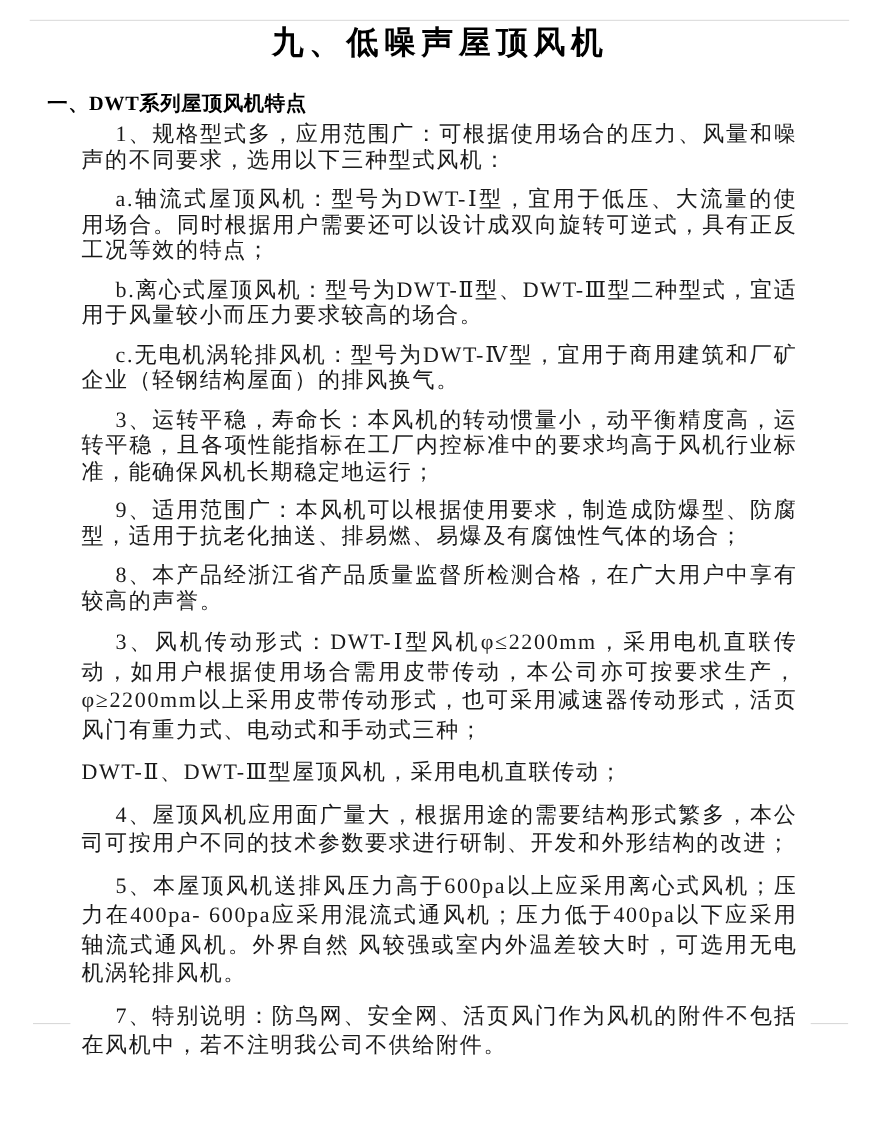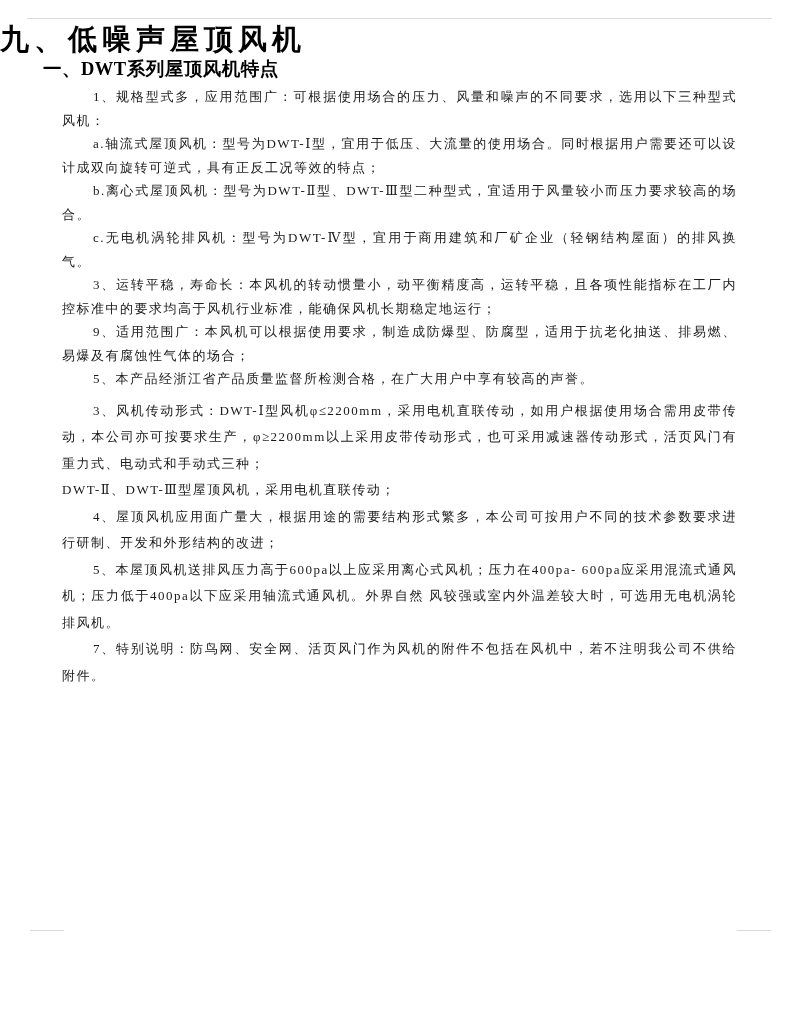--- a/index.html
+++ b/index.html
@@ -17,42 +17,43 @@
     background:#dcdcdc;
   }
   .break-mark{
     position:absolute;top:930px;width:34px;height:1px;background:#d9d9d9;
   }
   .break-mark.left{left:30px;}
   .break-mark.right{left:737px;}
   .doc-title{
     padding-top:21px;
     margin:0;
+    text-align:center;
     font-size:29px;
     line-height:36px;
     font-weight:bold;
     letter-spacing:5px;
     color:#000;
   }
   .content{
     padding:0 63px 0 62px;
   }
   h2.sec-heading{
     margin:0 0 0 -19px;
     font-size:18.5px;
     line-height:25px;
     font-weight:bold;
     letter-spacing:0.5px;
     color:#000;
   }
-  h2.sec1{}
+  h2.sec1{margin-top:26px;}
   h2.sec2{margin-top:8px;}
   .sec p{
-    margin:0;
-    font-size:13px;
+    margin:12px;
+    font-size:20px;
     letter-spacing:1.5px;
     text-align:justify;
     text-indent:31px;
   }
   .sec1-body p{line-height:23.5px;}
   .sec2-body p{line-height:26.5px;}
   .sec1-body p:first-child{margin-top:3px;}
   .sec2-body p:first-child{margin-top:7px;}
   .sec p.noindent{text-indent:0;}
 </style>
@@ -68,21 +69,21 @@
 
     <div class="sec">
       <h2 class="sec-heading sec1">一、DWT系列屋顶风机特点</h2>
       <div class="sec1-body">
         <p>1、规格型式多，应用范围广：可根据使用场合的压力、风量和噪声的不同要求，选用以下三种型式风机：</p>
         <p>a.轴流式屋顶风机：型号为DWT-Ⅰ型，宜用于低压、大流量的使用场合。同时根据用户需要还可以设计成双向旋转可逆式，具有正反工况等效的特点；</p>
         <p>b.离心式屋顶风机：型号为DWT-Ⅱ型、DWT-Ⅲ型二种型式，宜适用于风量较小而压力要求较高的场合。</p>
         <p>c.无电机涡轮排风机：型号为DWT-Ⅳ型，宜用于商用建筑和厂矿企业（轻钢结构屋面）的排风换气。</p>
         <p>3、运转平稳，寿命长：本风机的转动惯量小，动平衡精度高，运转平稳，且各项性能指标在工厂内控标准中的要求均高于风机行业标准，能确保风机长期稳定地运行；</p>
         <p>9、适用范围广：本风机可以根据使用要求，制造成防爆型、防腐型，适用于抗老化抽送、排易燃、易爆及有腐蚀性气体的场合；</p>
-        <p>5、本产品经浙江省产品质量监督所检测合格，在广大用户中享有较高的声誉。</p>
+        <p>8、本产品经浙江省产品质量监督所检测合格，在广大用户中享有较高的声誉。</p>
       </div>
     </div>
 
     <div class="sec">
       <div class="sec2-body">
         <p>3、风机传动形式：DWT-Ⅰ型风机φ≤2200mm，采用电机直联传动，如用户根据使用场合需用皮带传动，本公司亦可按要求生产，φ≥2200mm以上采用皮带传动形式，也可采用减速器传动形式，活页风门有重力式、电动式和手动式三种；</p>
         <p class="noindent">DWT-Ⅱ、DWT-Ⅲ型屋顶风机，采用电机直联传动；</p>
         <p>4、屋顶风机应用面广量大，根据用途的需要结构形式繁多，本公司可按用户不同的技术参数要求进行研制、开发和外形结构的改进；</p>
         <p>5、本屋顶风机送排风压力高于600pa以上应采用离心式风机；压力在400pa- 600pa应采用混流式通风机；压力低于400pa以下应采用轴流式通风机。外界自然 风较强或室内外温差较大时，可选用无电机涡轮排风机。</p>
         <p>7、特别说明：防鸟网、安全网、活页风门作为风机的附件不包括在风机中，若不注明我公司不供给附件。</p>

